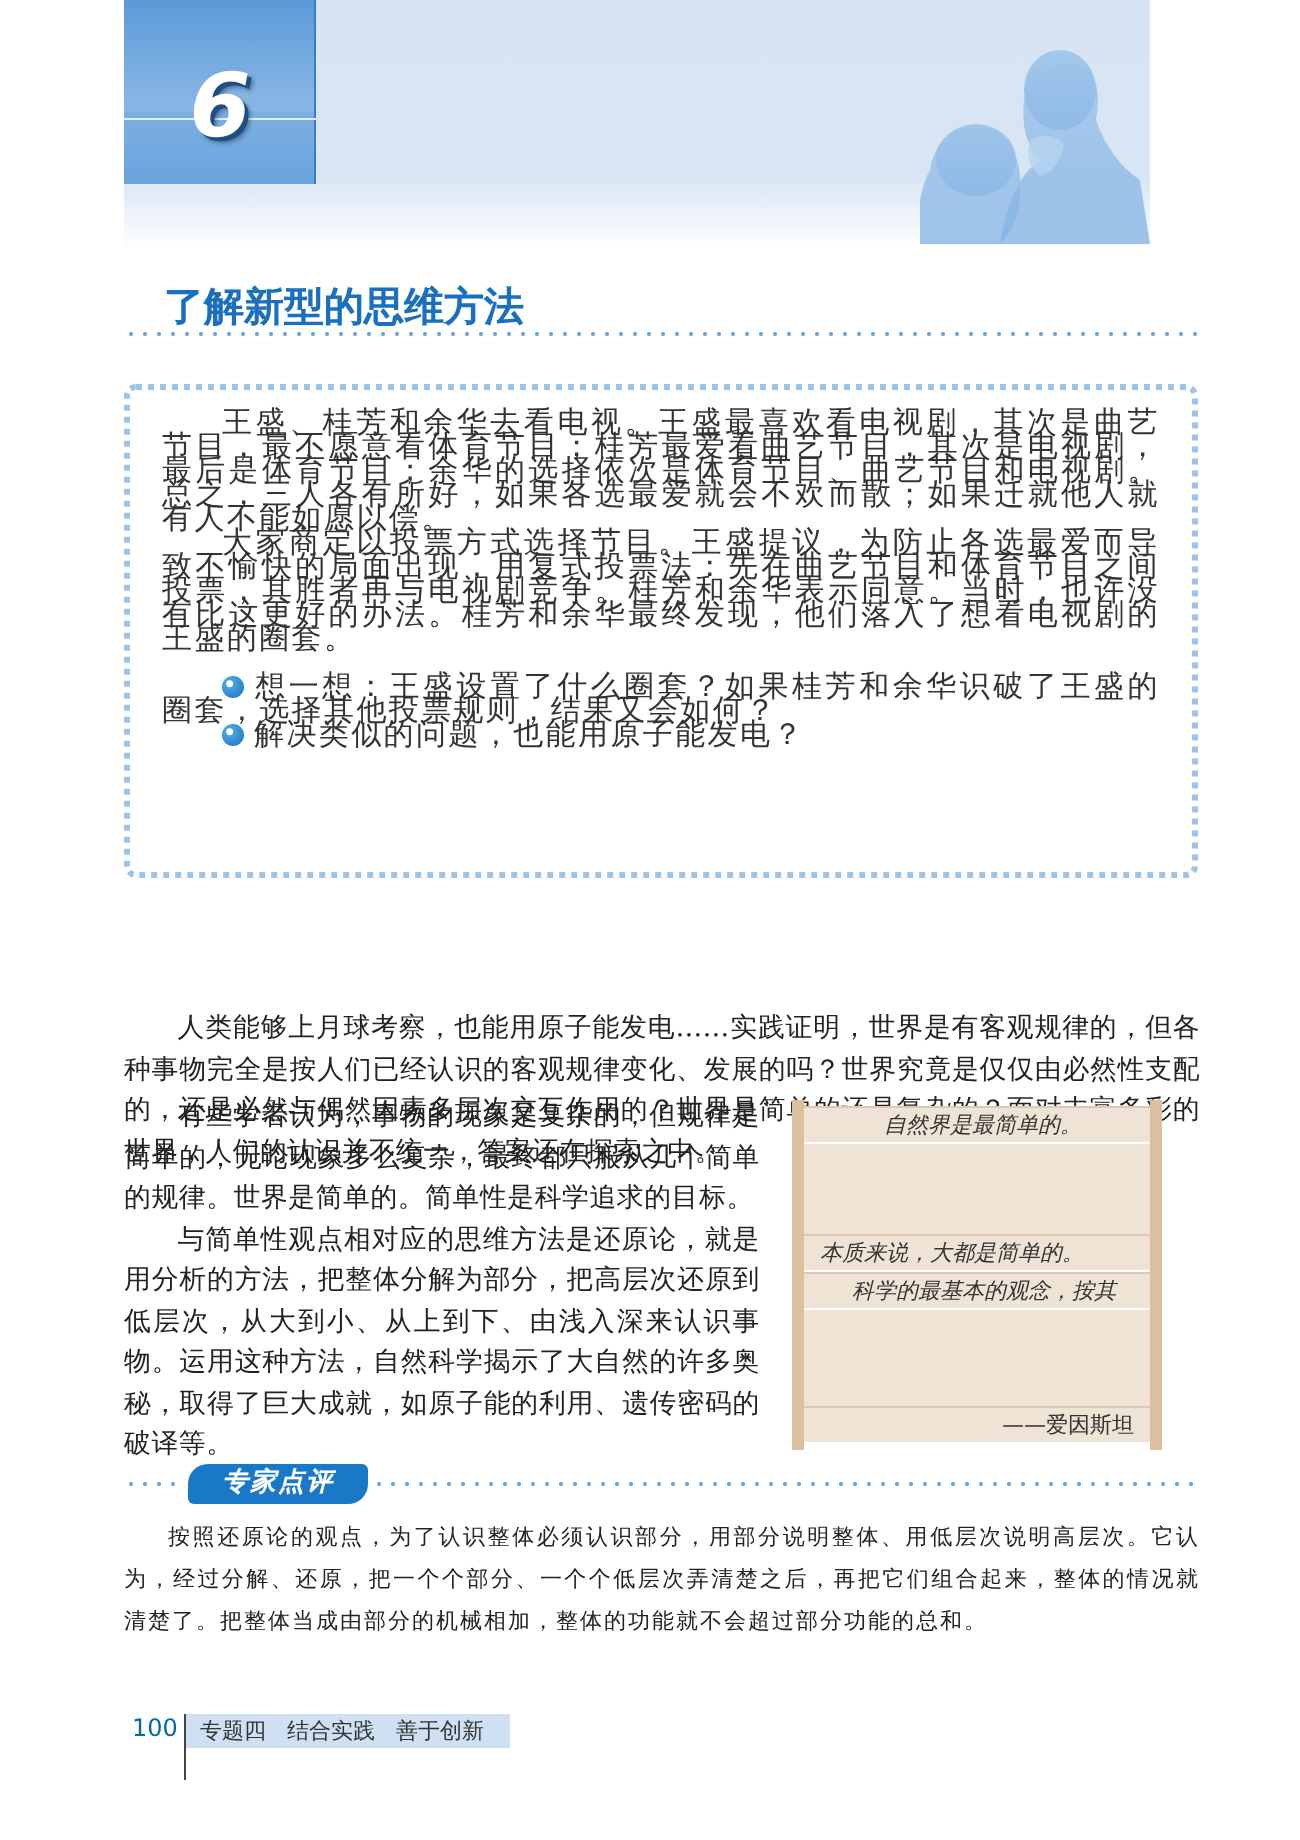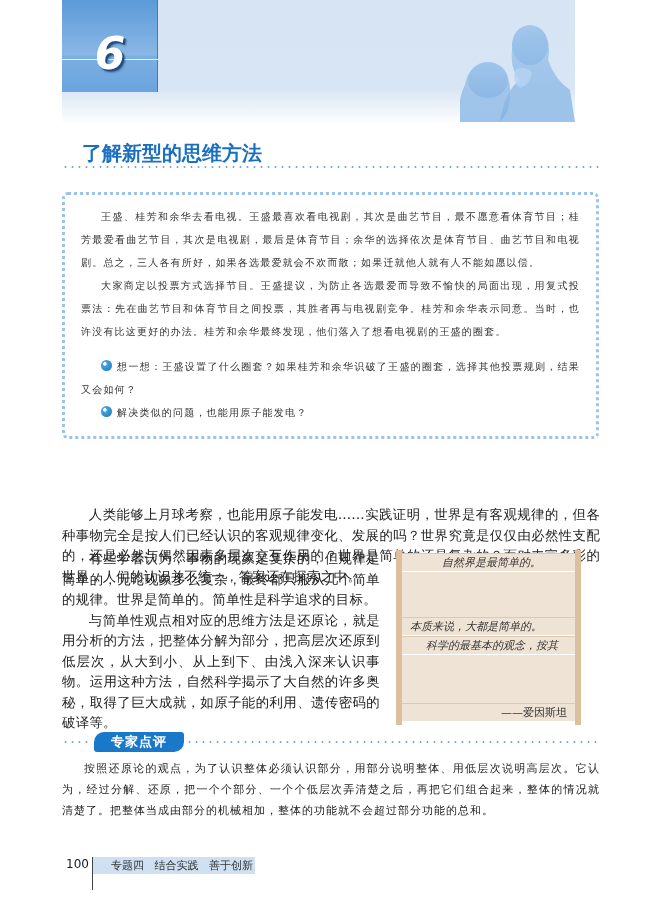--- a/index.html
+++ b/index.html
@@ -46,21 +46,21 @@
   }
 
   
   .story-box {
     position: absolute; left: 62px; top: 192px; width: 537px; height: 247px;
     border: 3px dotted #9ec3e8;
     border-radius: 6px;
     padding: 10px 16px 0 16px;
   }
   .story-box p {
-    font-family: "DejaVu Serif", serif; font-size: 10px; line-height: 23px; color: #333;
+    font-family: "DejaVu Serif", serif; font-size: 15px; line-height: 12px; color: #333;
     text-indent: 2em; letter-spacing: 1.2px; text-align: justify;
   }
   .story-box .q {
     margin-top: 12px;
   }
   .story-box .q + .q { margin-top: 0; }
   .bullet {
     display: inline-block; width: 11px; height: 11px; border-radius: 50%;
     background: radial-gradient(circle at 35% 35%, #ffffff 0 1.5px, #49a4e0 2px, #1572b8 100%);
     vertical-align: -1px; margin-right: 5px; text-indent: 0;
@@ -91,42 +91,42 @@
     padding: 0 14px;
   }
   .scroll .row.author { text-align: right; font-style: normal; margin-top: 48px; }
   .scroll1 { top: 553px; }
   .scroll2 { top: 617px; }
 
   
   .expert-pill {
     position: absolute; left: 94px; top: 732px; width: 90px; height: 20px;
     background: #1a78c8; border-radius: 10px 3px 10px 3px;
-    color: #fff; font-family: "DejaVu Sans", sans-serif; font-weight: bold; 
+    color: #fff; font-family: "DejaVu Sans", sans-serif; font-weight: bold; font-style: italic;
     font-size: 13px; line-height: 20px; text-align: center; letter-spacing: 1px;
   }
   .expert-text {
     position: absolute; left: 62px; top: 758px; width: 538px;
     font-family: "DejaVu Serif", serif; font-size: 11px; line-height: 21px; color: #222;
     letter-spacing: 1px; text-align: justify;
   }
   .expert-text p { text-indent: 2em; }
 
   
   .page-num {
     position: absolute; left: 66px; top: 857px;
-    font-family: "DejaVu Sans", sans-serif; font-size: 12px; color: #0f172a;
+    font-family: "DejaVu Sans", sans-serif; font-size: 12px; color: #0369a1;
   }
   .footer-rule {
     position: absolute; left: 92px; top: 857px; width: 1px; height: 33px; background: #444;
   }
   .footer-bar {
     position: absolute; left: 93px; top: 857px; width: 162px; height: 17px; background: #cfe0f3;
     font-family: "DejaVu Sans", sans-serif; font-size: 11px; line-height: 17px; color: #333;
-    padding-left: 18px; white-space: pre;
+    padding-left: 7px; white-space: pre;
   }
 </style>
 </head>
 <body>
 
 <div class="banner">
   <div class="chapter-box">
     <div class="divline"></div>
     <div class="chapter-num">6</div>
   </div>

